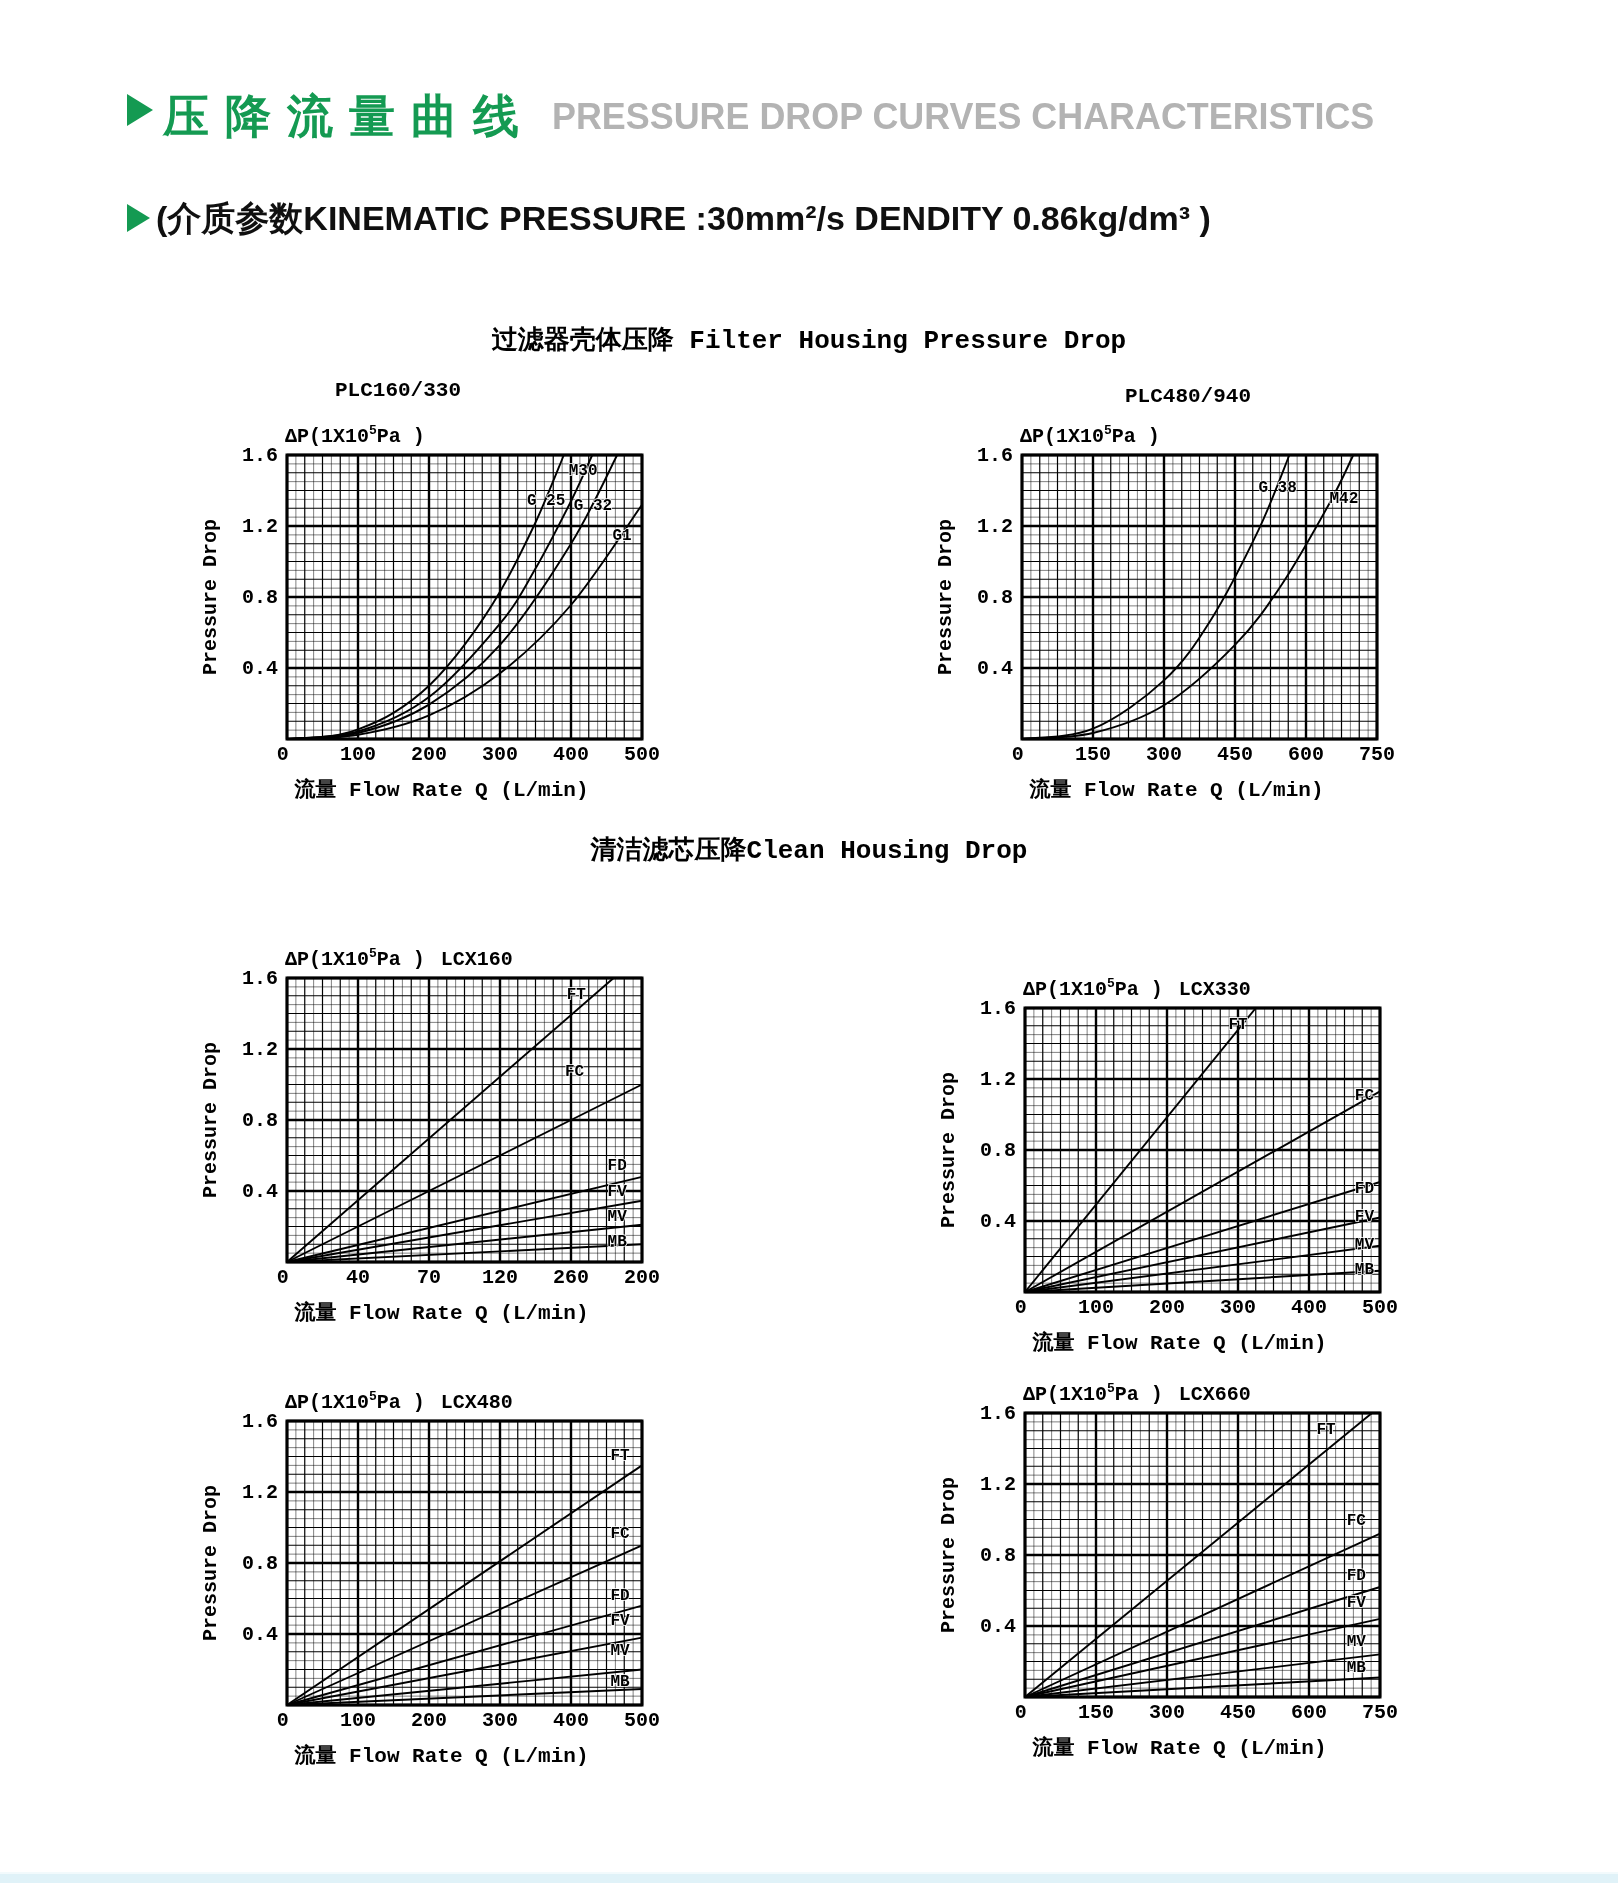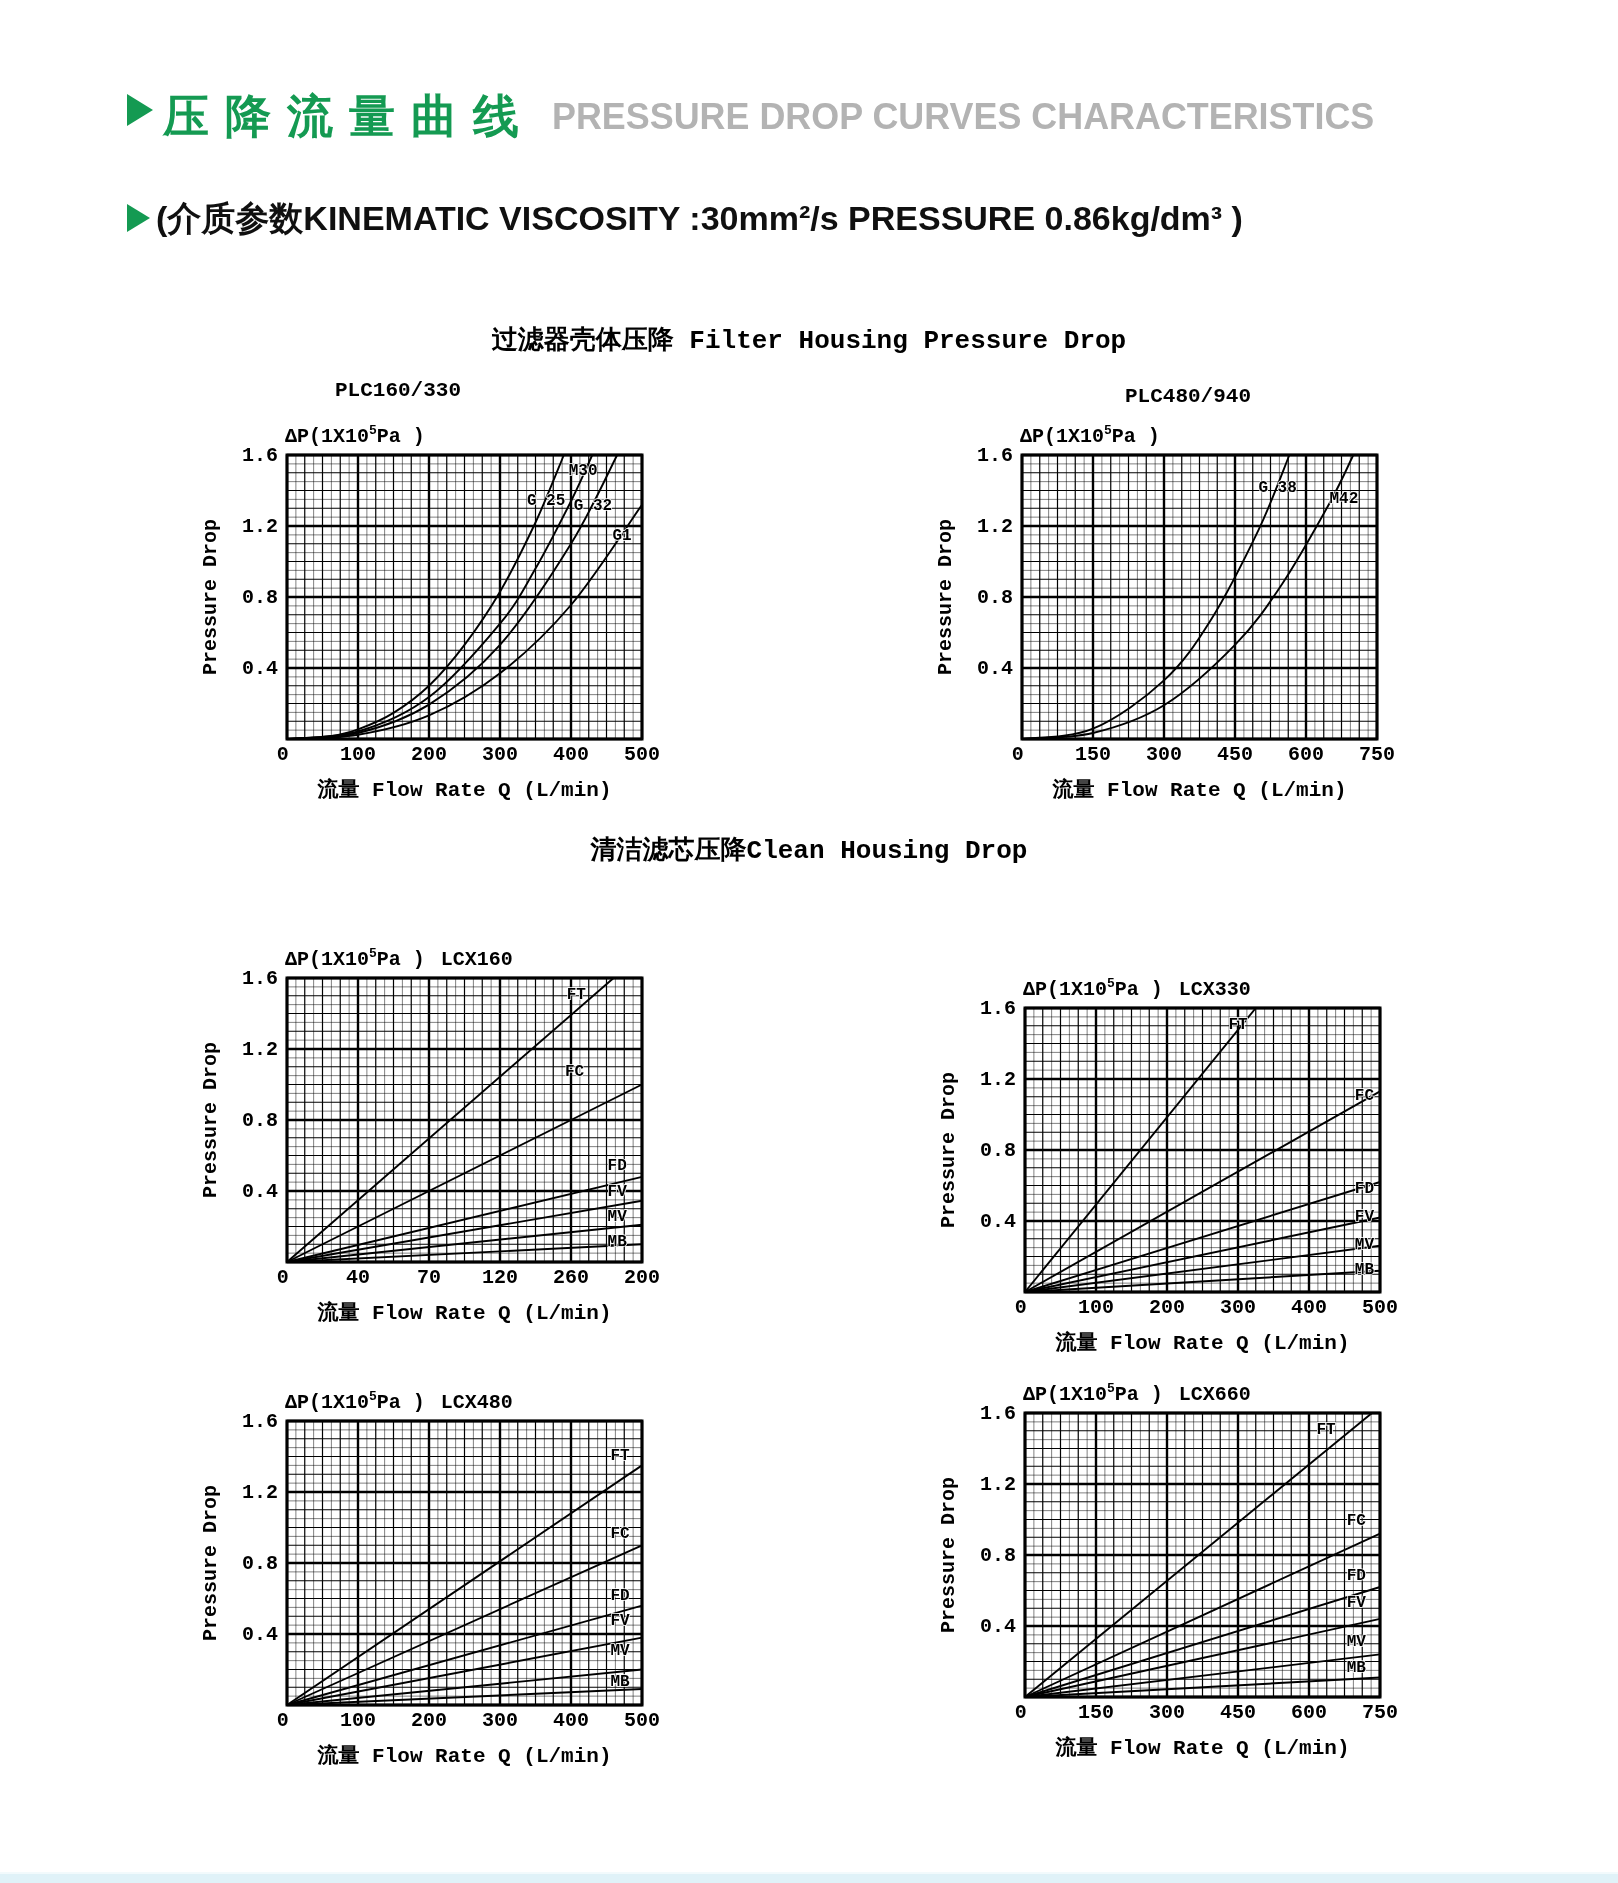--- a/index.html
+++ b/index.html
@@ -9,21 +9,21 @@
   }
   .tri{position:absolute;width:0;height:0;border-style:solid;}
   #tri1{left:127px;top:94px;border-width:16px 0 16px 26px;border-color:transparent transparent transparent #149a52;}
   #tri2{left:127px;top:204px;border-width:14px 0 14px 23px;border-color:transparent transparent transparent #149a52;}
   .title-zh{position:absolute;left:163px;top:86px;font-size:46px;font-weight:bold;color:#149a52;letter-spacing:16px;white-space:nowrap;}
   .title-en{position:absolute;left:552px;top:96px;font-size:37px;font-weight:bold;color:#b3b3b3;white-space:nowrap;transform:scaleX(.97);transform-origin:left;}
   .subtitle{position:absolute;left:156px;top:196px;font-size:34px;font-weight:bold;color:#101010;white-space:nowrap;}
   .sec-title{position:absolute;left:0;width:100%;text-align:center;font-family:"Liberation Mono", monospace;font-weight:bold;font-size:26px;color:#000;}
   #sec1{top:322px;} #sec2{top:832px;}
 
-  .chart{position:absolute;width:355px;height:284px;text-decoration:underline;}
+  .chart{position:absolute;width:309px;height:284px;text-decoration:underline;}
   #chart0{left:287px;top:455px;} #chart1{left:1022px;top:455px;}
   #chart2{left:287px;top:978px;}  #chart3{left:1025px;top:1008px;}
   #chart4{left:287px;top:1421px;} #chart5{left:1025px;top:1413px;}
 
   .c-title{position:absolute;top:-76px;left:48px;font:bold 21px "Liberation Mono", monospace;white-space:nowrap;}
   #chart1 .c-title{left:103px;top:-70px;}
   .dp{position:absolute;top:-32px;left:-2px;font:bold 20px "Liberation Mono", monospace;white-space:nowrap;}
   .dp sup{font-size:13px;vertical-align:super;}
   .inl{margin-left:16px;}
   .yname{position:absolute;left:0;top:0;width:284px;text-align:center;
@@ -39,21 +39,21 @@
   .footer-bar{position:absolute;left:0;right:0;bottom:0;height:9px;background:#e0f2f8;border-top:2px solid #f2fafc;}
 </style>
 </head>
 <body>
 
 <div class="tri" id="tri1"></div>
 <div class="title-zh">压降流量曲线</div>
 <div class="title-en">PRESSURE DROP CURVES CHARACTERISTICS</div>
 
 <div class="tri" id="tri2"></div>
-<div class="subtitle">(介质参数KINEMATIC VISCOSITY :30mm²/s PRESSURE 0.86kg/dm³ )</div>
+<div class="subtitle">(介质参数KINEMATIC PRESSURE :30mm²/s DENDITY 0.86kg/dm³ )</div>
 
 <div class="sec-title" id="sec1">过滤器壳体压降 Filter Housing Pressure Drop</div>
 <div class="sec-title" id="sec2">清洁滤芯压降Clean Housing Drop</div>
 
 <div class="chart" id="chart0">
   <div class="c-title">PLC160/330</div>
   <div class="dp"><span>ΔP(1X10</span><sup>5</sup><span>Pa )</span><span class="inl"></span></div>
   <div class="yname">Pressure Drop</div>
   <svg class="plot" viewBox="0 0 355 284" width="355" height="284">
       <g>

